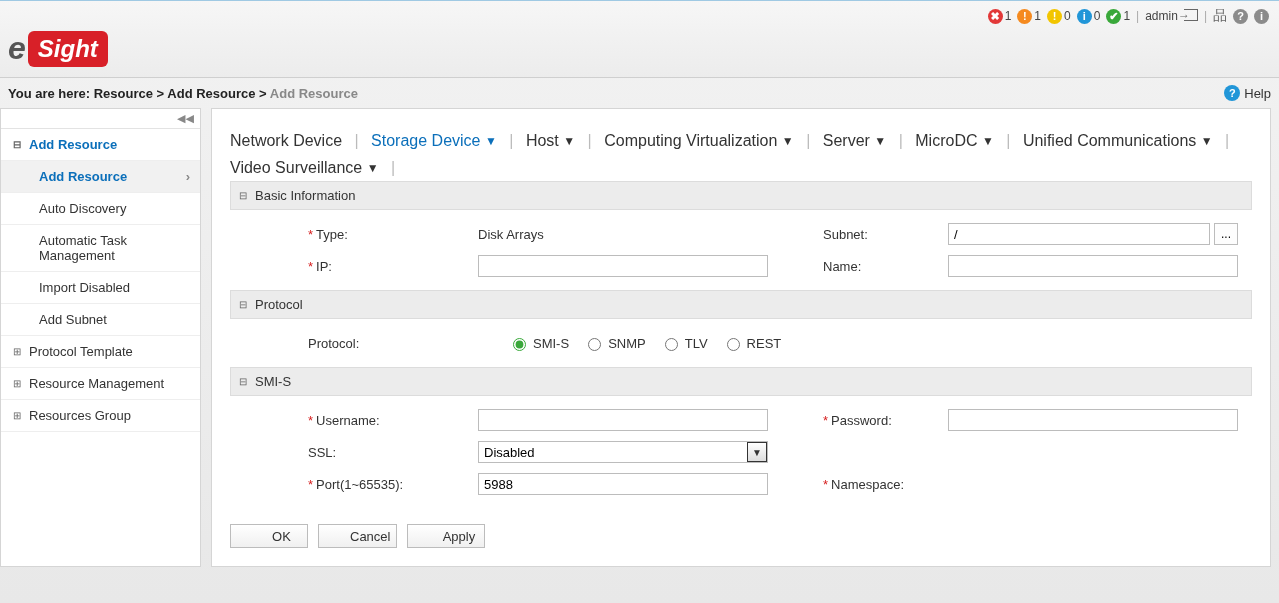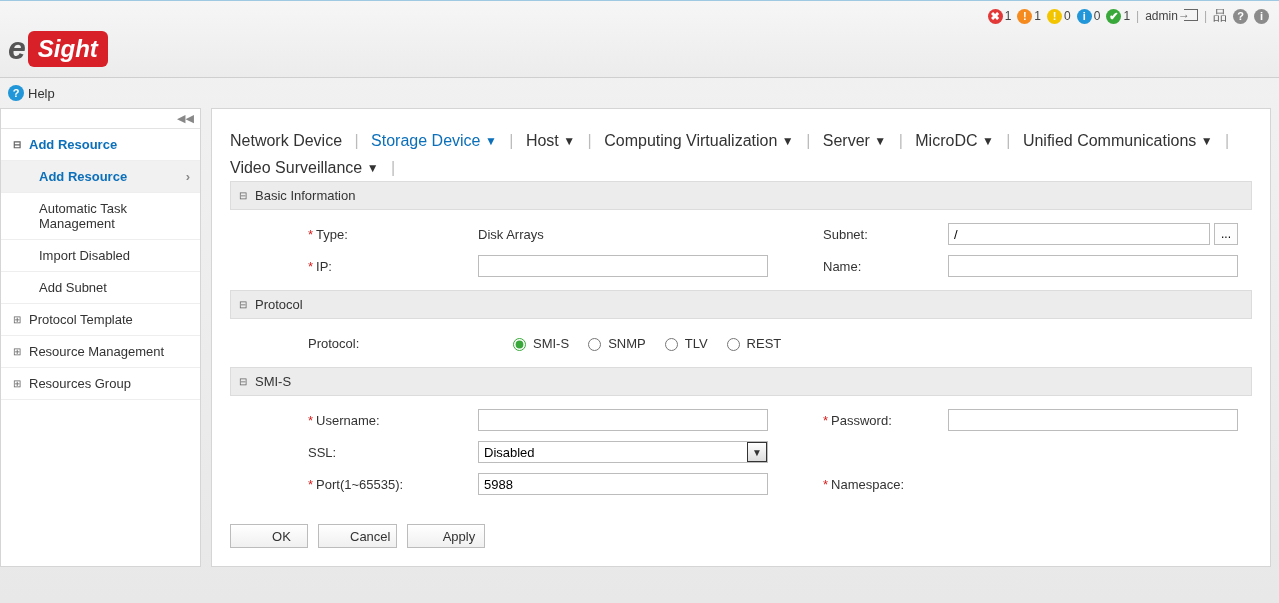--- a/index.html
+++ b/index.html
@@ -168,36 +168,44 @@
     <span>admin</span>
     <span><span class="exit-icon"></span></span>
     <span class="vdiv">|</span>
     <span class="topo-icon">品</span>
     <span class="icon-gray">?</span>
     <span class="icon-gray">i</span>
   </div>
 </div>
 
 <div class="breadcrumb">
+  <div class="trail">
+    <span>You are here: </span><span>Resource</span>
+    <span> &gt; </span><span>Add Resource</span>
+    <span> &gt; </span><span class="dim">Add Resource</span>
+  </div>
   <div class="help">
     <span class="help-icon">?</span>
     <span>Help</span>
   </div>
 </div>
 
 <div class="workspace">
   <div class="sidebar">
     <div class="collapse">◀◀</div>
     <div class="tree-item root">
       <span class="tree-toggle">⊟</span>
       <span>Add Resource</span>
     </div>
     <div class="tree-item child active">
       <span>Add Resource</span>
       <span class="chev">›</span>
+    </div>
+    <div class="tree-item sub">
+      <span>Auto Discovery</span>
     </div>
     <div class="tree-item sub">
       <span>Automatic Task Management</span>
     </div>
     <div class="tree-item sub">
       <span>Import Disabled</span>
     </div>
     <div class="tree-item sub">
       <span>Add Subnet</span>
     </div>

